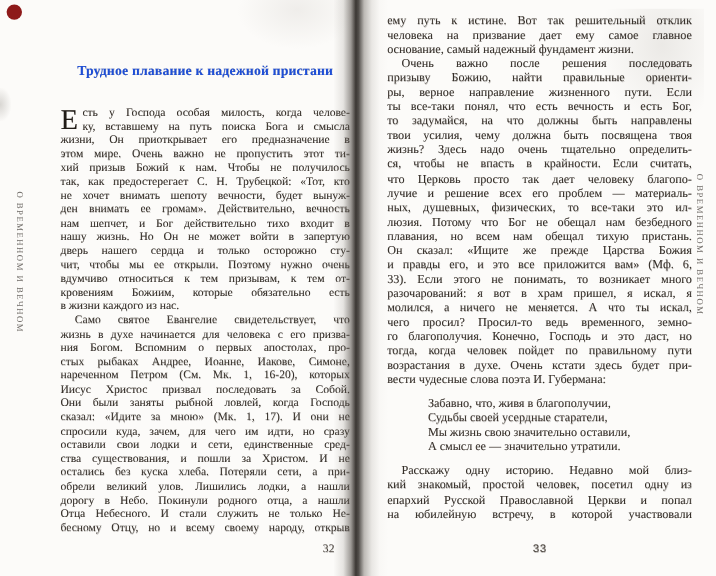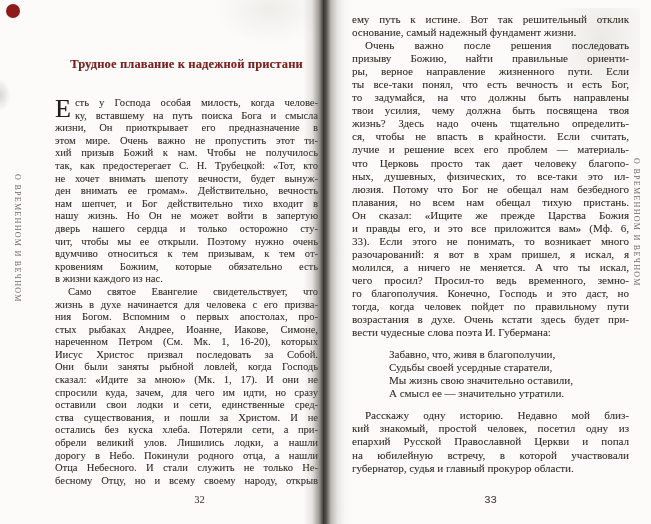--- a/index.html
+++ b/index.html
@@ -49,21 +49,21 @@
   #vleft{left:22px;top:174px;}
   #vright{left:641px;top:158px;}
 
   
   .col{position:absolute;}
   #leftcol{left:55px;top:57px;width:263px;}
   #rightcol{left:352px;top:13px;width:277px;}
 
   .chapter-title{
     text-align:center;font-weight:bold;font-size:12.4px;
-    color:#7f1d1d;letter-spacing:0.2px;line-height:15px;
+    color:#1d4ed8;letter-spacing:0.2px;line-height:15px;
     margin:0 0 25px 0;
     text-shadow:0.3px 0.3px 0.3px rgba(33,28,23,0.35);
   }
 
   .line{
     font-size:10.5px;line-height:12.6px;
     text-align:justify;text-align-last:justify;
     text-shadow:0.3px 0.3px 0.3px rgba(54,48,42,0.3);
   }
   #rightcol .line{font-size:11px;line-height:13.05px;}
@@ -79,21 +79,21 @@
   .dropcap{
     float:left;font-size:26px;line-height:22px;
     padding:1px 4px 0 0;color:#211c17;
     text-shadow:0.3px 0.3px 0.3px rgba(33,28,23,0.35);
   }
 
   .pagenum{
     position:absolute;top:494px;font-size:10.5px;color:#4a443e;
     text-align:center;text-shadow:0.3px 0.3px 0.3px rgba(54,48,42,0.3);
   }
-  #pagenum-left{left:68px;width:263px;}
+  #pagenum-left{left:41px;width:263px;text-align:right;}
   #pagenum-right{left:352px;width:277px;font-family:Liberation Mono, monospace;}
 </style>
 </head>
 <body>
 
 <div id="spread">
 
   <div id="smudge-tr" class="smudge"></div>
   <div id="smudge-lt" class="smudge"></div>
   <div id="smudge-le" class="smudge"></div>
@@ -139,31 +139,32 @@
         <div class="line "><span>Отца Небесного. И стали служить не только Не-</span></div>
         <div class="line "><span>бесному Отцу, но и всему своему народу, открыв</span></div>
       </div>
   </div>
 
   <div id="gutter"></div>
 
   <div id="rightcol" class="col">
     <div id="rightlines">
         <div class="line "><span>ему путь к истине. Вот так решительный отклик</span></div>
+        <div class="line "><span>человека на призвание дает ему самое главное</span></div>
         <div class="line end"><span>основание, самый надежный фундамент жизни.</span></div>
         <div class="line ind"><span>Очень важно после решения последовать</span></div>
         <div class="line "><span>призыву Божию, найти правильные ориенти-</span></div>
         <div class="line "><span>ры, верное направление жизненного пути. Если</span></div>
         <div class="line "><span>ты все-таки понял, что есть вечность и есть Бог,</span></div>
         <div class="line "><span>то задумайся, на что должны быть направлены</span></div>
         <div class="line "><span>твои усилия, чему должна быть посвящена твоя</span></div>
         <div class="line "><span>жизнь? Здесь надо очень тщательно определить-</span></div>
         <div class="line "><span>ся, чтобы не впасть в крайности. Если считать,</span></div>
+        <div class="line "><span>что Церковь просто так дает человеку благопо-</span></div>
         <div class="line "><span>лучие и решение всех его проблем — материаль-</span></div>
-        <div class="line "><span>что Церковь просто так дает человеку благопо-</span></div>
         <div class="line "><span>ных, душевных, физических, то все-таки это ил-</span></div>
         <div class="line "><span>люзия. Потому что Бог не обещал нам безбедного</span></div>
         <div class="line "><span>плавания, но всем нам обещал тихую пристань.</span></div>
         <div class="line "><span>Он сказал: </span><span class="it">«Ищите же прежде Царства Божия</span></div>
         <div class="line "><span class="it">и правды его, и это все приложится вам»</span><span> (Мф. 6,</span></div>
         <div class="line "><span>33). Если этого не понимать, то возникает много</span></div>
         <div class="line "><span>разочарований: я вот в храм пришел, я искал, я</span></div>
         <div class="line "><span>молился, а ничего не меняется. А что ты искал,</span></div>
         <div class="line "><span>чего просил? Просил-то ведь временного, земно-</span></div>
         <div class="line "><span>го благополучия. Конечно, Господь и это даст, но</span></div>
@@ -173,20 +174,19 @@
         <div class="gap"></div>
         <div class="line poem"><span>Забавно, что, живя в благополучии,</span></div>
         <div class="line poem"><span>Судьбы своей усердные старатели,</span></div>
         <div class="line poem"><span>Мы жизнь свою значительно оставили,</span></div>
         <div class="line poem"><span>А смысл ее — значительно утратили.</span></div>
         <div class="gap"></div>
         <div class="line ind"><span>Расскажу одну историю. Недавно мой близ-</span></div>
         <div class="line "><span>кий знакомый, простой человек, посетил одну из</span></div>
         <div class="line "><span>епархий Русской Православной Церкви и попал</span></div>
         <div class="line "><span>на юбилейную встречу, в которой участвовали</span></div>
-        <div class="line end"><span>губернатор, судья и главный прокурор области.</span></div>
       </div>
   </div>
 
   <div id="pagenum-left" class="pagenum">32</div>
   <div id="pagenum-right" class="pagenum">33</div>
 
 </div>
 
 </body></html>

